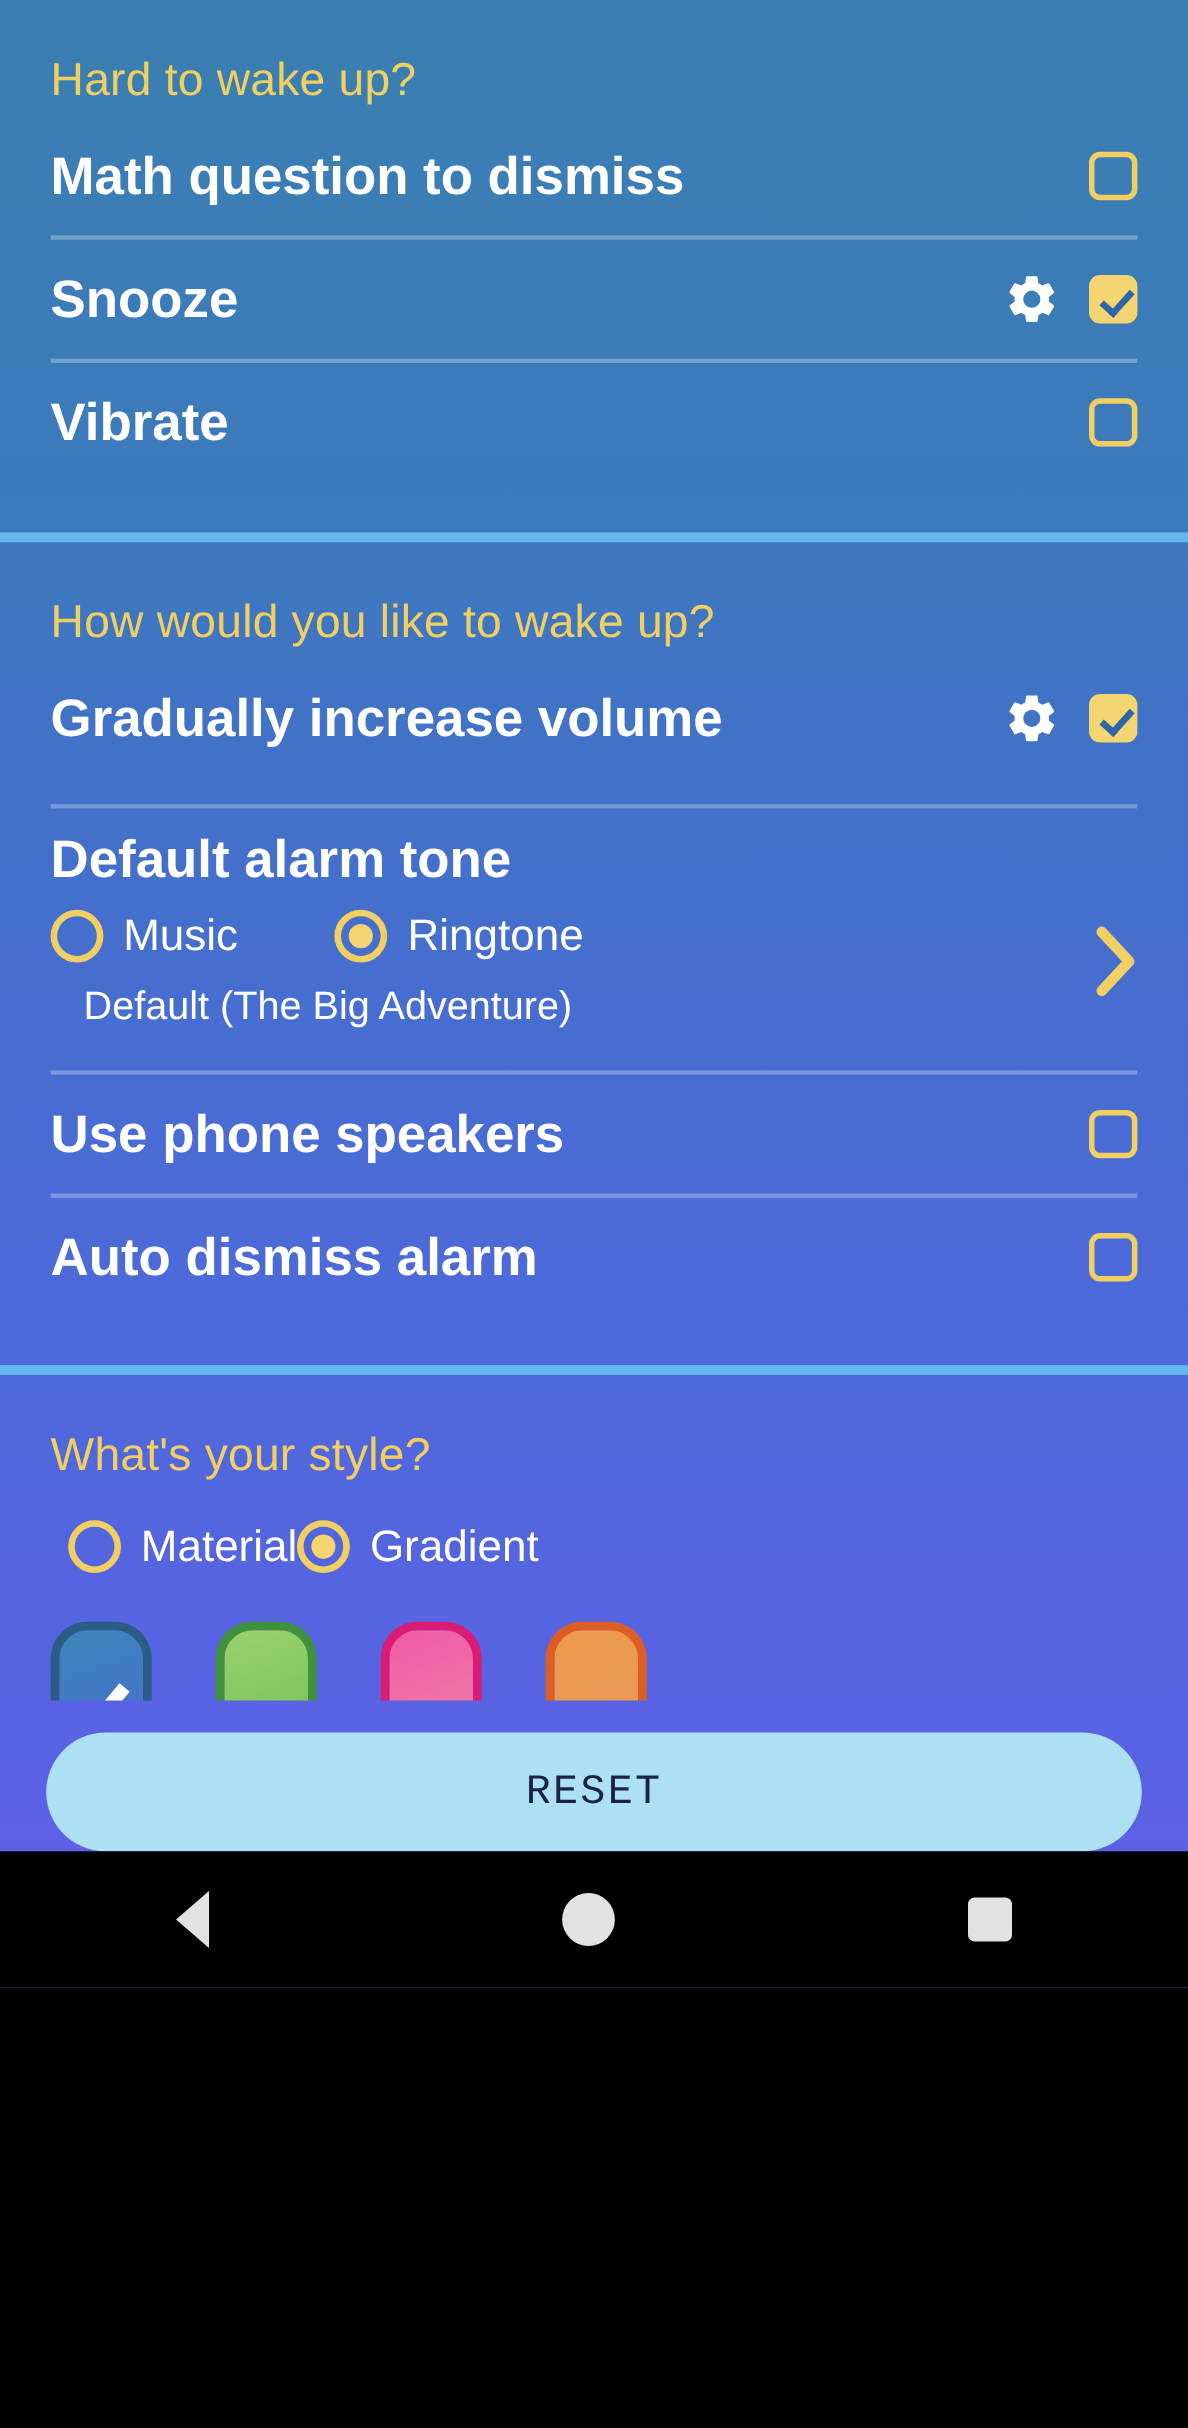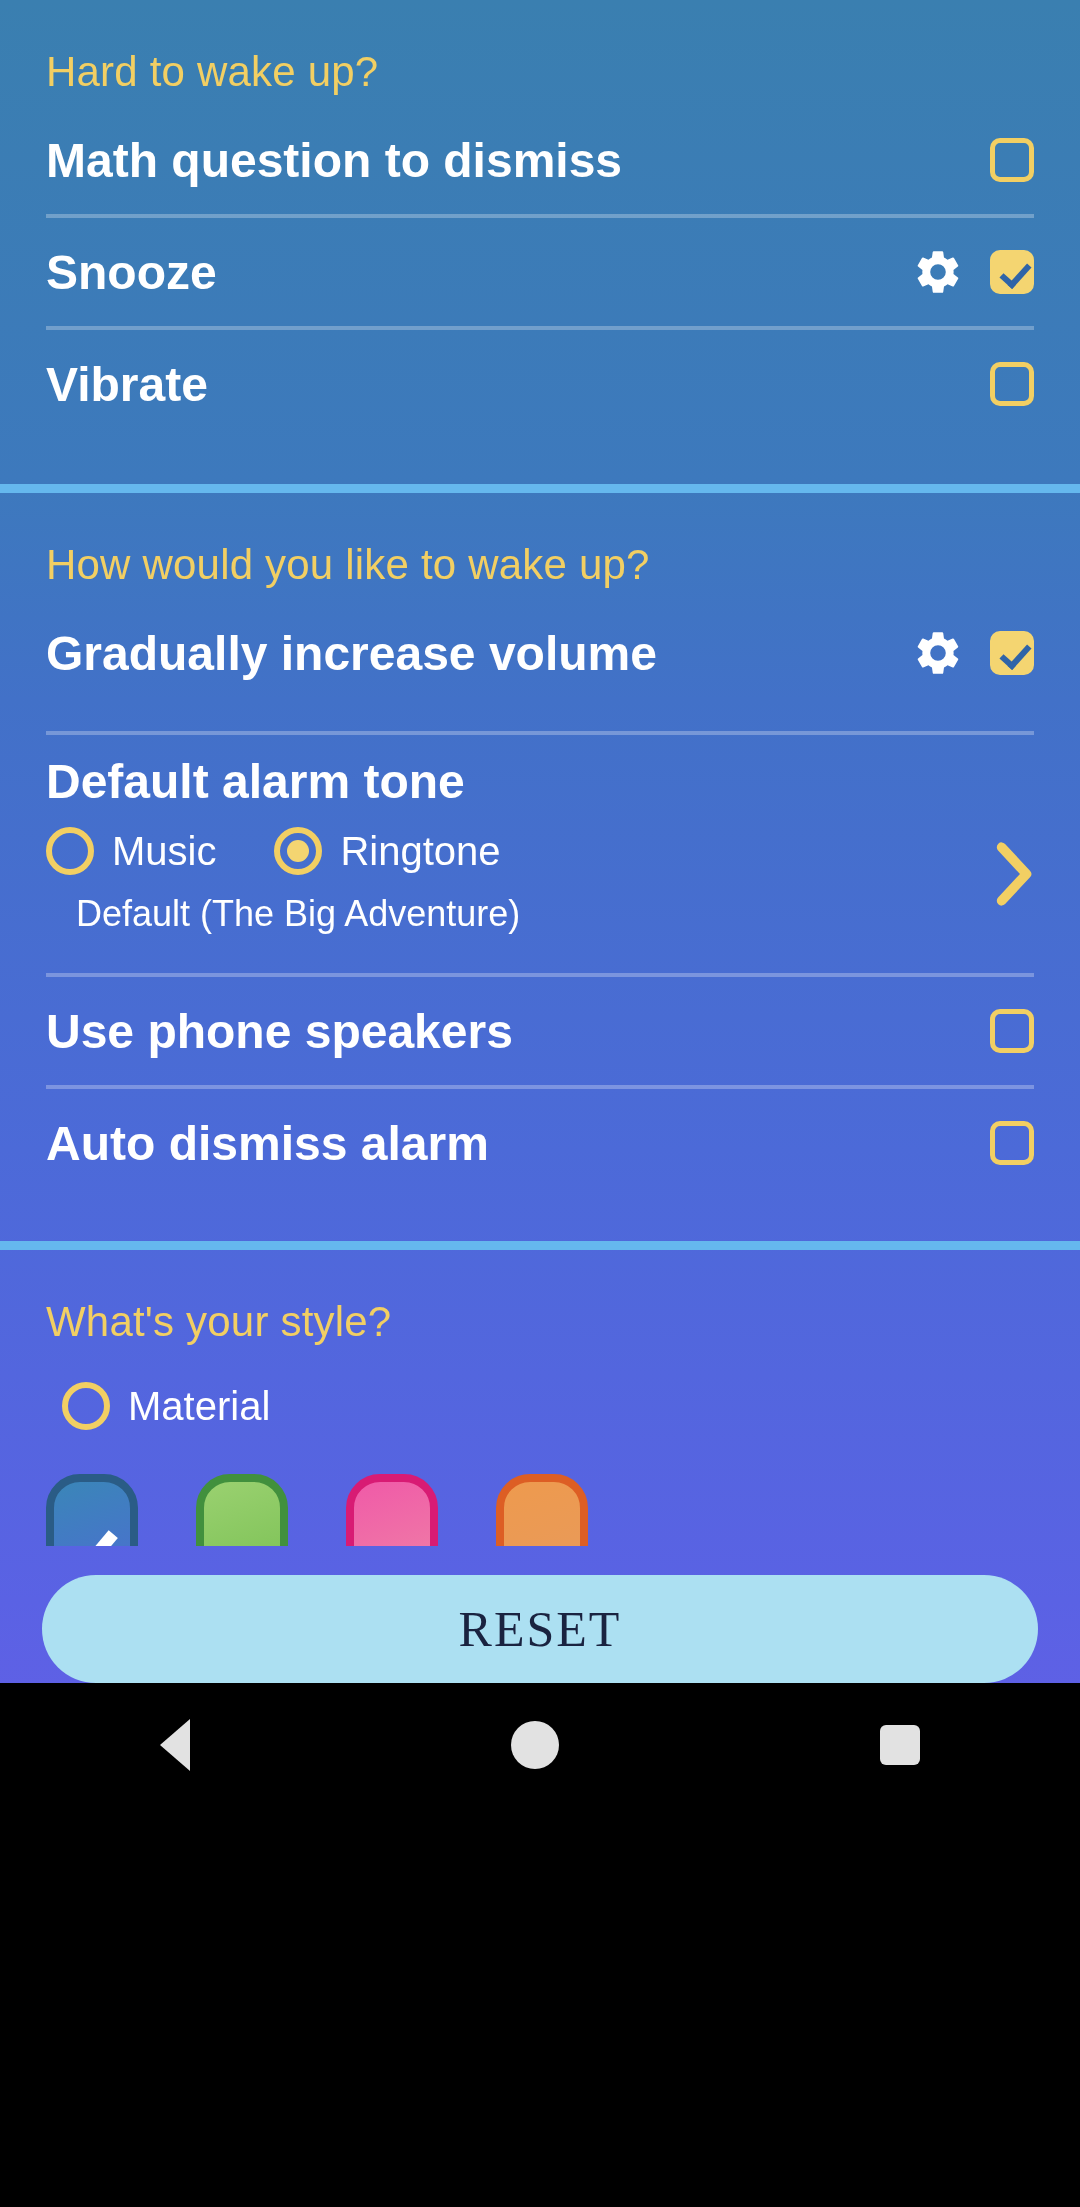--- a/index.html
+++ b/index.html
@@ -168,23 +168,23 @@
     padding: 0 42px;
     box-sizing: border-box;
   }
   .reset-btn {
     width: 100%;
     height: 108px;
     border-radius: 54px;
     background: #ace0f2;
     border: none;
     color: #1a2340;
-    font-size: 50px;
+    font-size: 38px;
     letter-spacing: 2px;
-    font-family: Liberation Serif, serif;
+    font-family: Liberation Mono, monospace;
     cursor: pointer;
   }
 
   
   .navbar {
     position: absolute;
     left: 0; bottom: 0;
     width: 1080px; height: 124px;
     background: #000000;
     display: flex;
@@ -255,21 +255,21 @@
       <span class="cbox checked"></span>
     </div>
     <div style="height:24px"></div>
     <div class="hr"></div>
 
     <div>
       <div class="row" style="min-height:92px">
         <span class="row-label">Default alarm tone</span>
       </div>
       <div class="radio-row">
-        <div class="radio-opt" style="margin-right:58px">
+        <div class="radio-opt" style="margin-right:88px">
           <span class="radio"></span>
           <span class="radio-label">Music</span>
         </div>
         <div class="radio-opt">
           <span class="radio on"></span>
           <span class="radio-label">Ringtone</span>
         </div>
         <span class="chevron">
           <svg viewBox="0 0 24 34" width="46" height="66">
               <path d="M5 3 L18 17 L5 31" fill="none" stroke="#f2cf63" stroke-width="5" stroke-linecap="round" stroke-linejoin="round"></path>
@@ -297,20 +297,24 @@
   <div class="sec-divider"></div>
 
   <div class="section">
     <div class="sec-title">What's your style?</div>
     <div style="height:26px"></div>
     <div class="radio-row" style="padding-left:62px">
       <div class="radio-opt" style="">
         <span class="radio"></span>
         <span class="radio-label">Material</span>
       </div>
+      <div class="radio-opt">
+        <span class="radio on"></span>
+        <span class="radio-label">Gradient</span>
+      </div>
     </div>
 
     <div class="swatches">
       <div class="swatch" style="background:linear-gradient(160deg,#3a86b8,#4b6fd0);border-color:#2a5c86;">
         <span class="tick"></span>
       </div>
       <div class="swatch" style="background:linear-gradient(160deg,#9ad170,#7cc155);border-color:#41903d;"></div>
       <div class="swatch" style="background:linear-gradient(160deg,#f05aa8,#ef7fa6);border-color:#d81b74;"></div>
       <div class="swatch" style="background:linear-gradient(160deg,#ee9a4e,#e89a5a);border-color:#dd5e24;"></div>
     </div>

